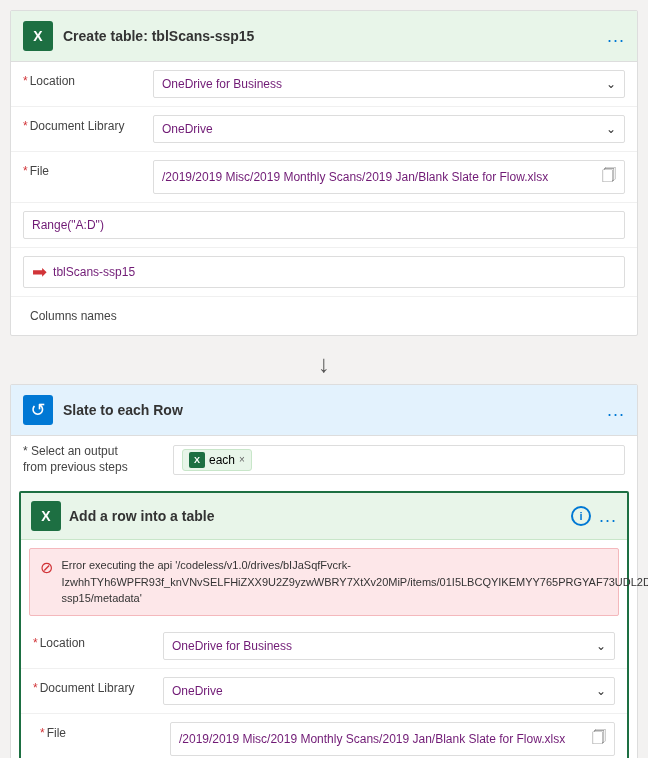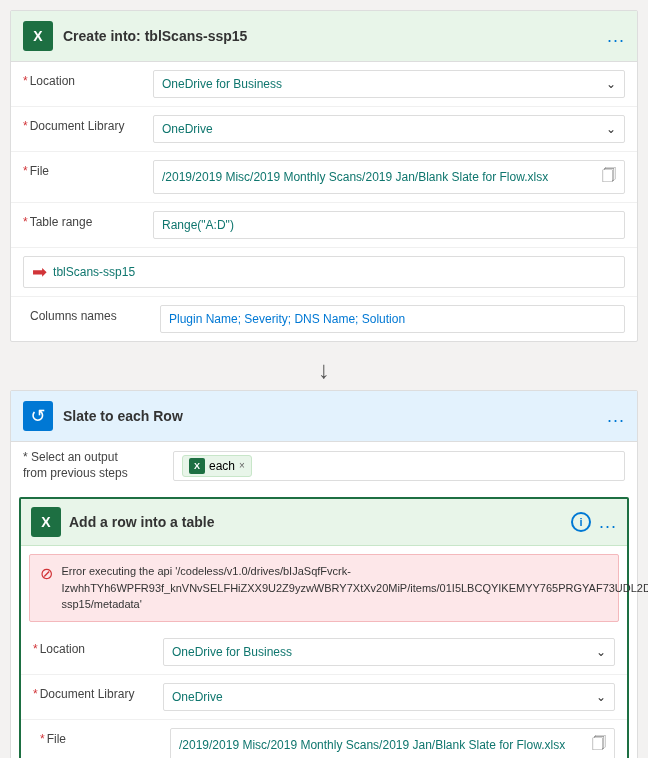--- a/index.html
+++ b/index.html
@@ -109,21 +109,21 @@
       background: #fff;
       display: flex;
       align-items: center;
       justify-content: space-between;
       min-height: 28px;
     }
 
     .form-control-text {
       flex: 1;
       font-size: 12px;
-      color: #0f766e;
+      color: #701a75;
     }
 
     .dropdown-arrow {
       color: #333;
       font-size: 12px;
     }
 
     .file-icon {
       color: #555;
       font-size: 14px;
@@ -275,21 +275,21 @@
     }
   </style>
 </head>
 <body>
 
 <div class="card">
   <div class="card-header">
     <div class="excel-icon">
       <span>X</span>
     </div>
-    <div class="card-title">Create into: tblScans-ssp15</div>
+    <div class="card-title">Create table: tblScans-ssp15</div>
     <div class="three-dots">...</div>
   </div>
   <div class="card-body">
 
     <div class="form-row">
       <div class="form-label">
         <span class="required">*</span><span>Location</span>
       </div>
       <div class="form-control">
         <span class="form-control-text">OneDrive for Business</span>
@@ -311,41 +311,35 @@
       <div class="form-label">
         <span class="required">*</span><span>File</span>
       </div>
       <div class="form-control">
         <span class="form-control-text">/2019/2019 Misc/2019 Monthly Scans/2019 Jan/Blank Slate for Flow.xlsx</span>
         <span class="file-icon">🗍</span>
       </div>
     </div>
 
     <div class="form-row">
-      <div class="form-label">
-        <span class="required">*</span><span>Table range</span>
-      </div>
       <div class="form-control">
         <span class="form-control-text">Range("A:D")</span>
       </div>
     </div>
 
     <div class="form-row">
       <div class="form-control" style="display:flex; align-items:center;">
         <span class="red-arrow">➡</span>
         <span class="form-control-text">tblScans-ssp15</span>
       </div>
     </div>
 
     <div class="form-row">
       <div class="form-label">
         <span>Columns names</span>
-      </div>
-      <div class="form-control">
-        <span class="columns-text">Plugin Name;  Severity;  DNS Name;  Solution</span>
       </div>
     </div>
 
   </div>
 </div>
 
 <div class="arrow-down">↓</div>
 
 <div class="apply-card">
   <div class="apply-header">

